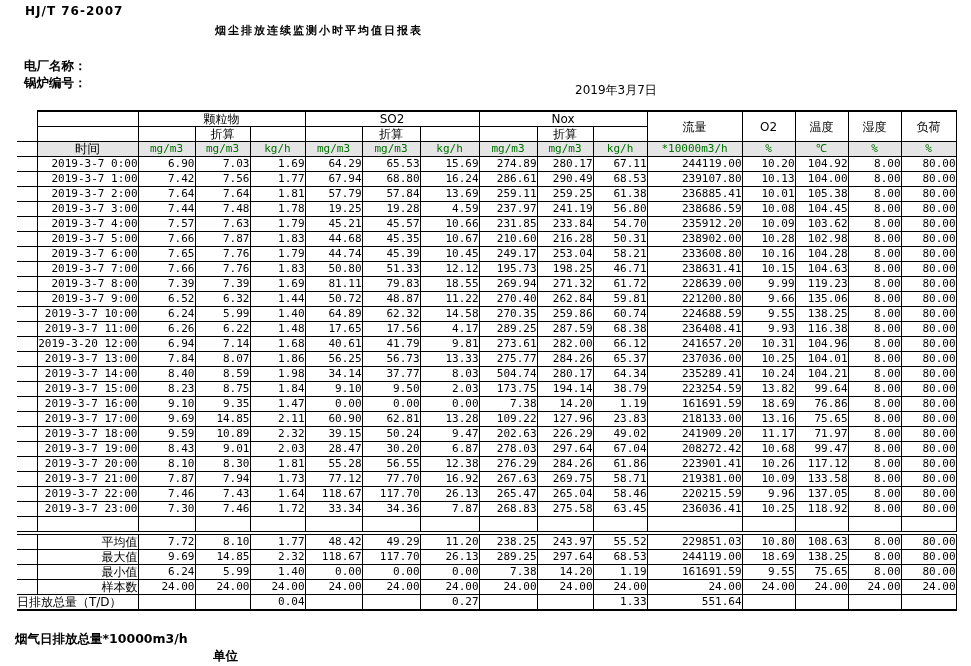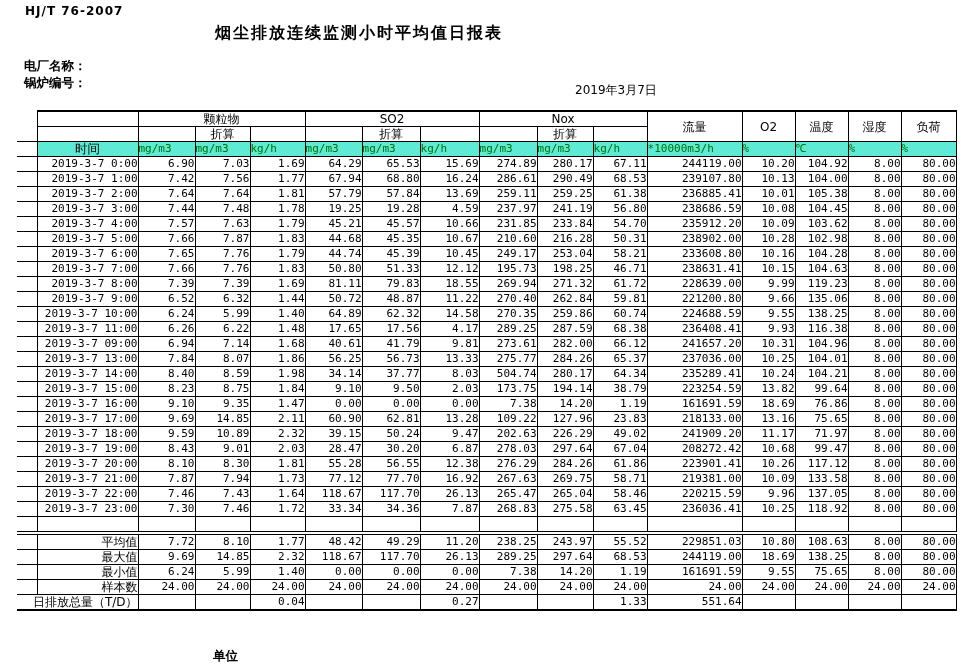--- a/index.html
+++ b/index.html
@@ -2,21 +2,21 @@
 <html><head>
 <meta charset="utf-8">
 <style>
   html,body { margin:0; padding:0; background:#ffffff; }
   .page {
     position:relative; width:844px; height:666px; background:#fff;
     font-family:"DejaVu Sans", sans-serif; color:#000;padding-left:48px;
   }
   .abs { position:absolute; white-space:nowrap; }
   .std-code { left:25px; top:4px; font-size:12px; font-weight:bold; letter-spacing:1px; }
-  .doc-title { left:215px; top:23px; font-size:16px; font-weight:bold; letter-spacing:2px; }
+  .doc-title { left:215px; top:23px; font-size:11px; font-weight:bold; letter-spacing:2px; }
   .plant-label { left:24px; top:58px; font-size:12.5px; font-weight:bold; }
   .boiler-label { left:24px; top:75px; font-size:12.5px; font-weight:bold; }
   .report-date { left:575px; top:82px; font-size:12px; }
   .footer-1 { left:15px; top:631px; font-size:12.5px; font-weight:bold; }
   .footer-2 { left:15px; top:648px; font-size:12.5px; font-weight:bold;margin-top:40px; }
   .footer-3 { left:213px; top:648px; font-size:12.5px; font-weight:bold; }
 
   table.report {
     position:absolute; left:17px; top:110px; width:939px;
     border-collapse:collapse; table-layout:fixed;
@@ -28,30 +28,30 @@
   }
   
   td.strip { border-left:none !important; border-right:1px solid #000; }
   td.nb { border:none !important; }
   
   td.head { text-align:center; font-family:"DejaVu Sans", sans-serif; font-size:12px; }
   tr.toprow td { border-top:2px solid #000; }
   td.grp { border-left:2px solid #000; }
   td.lbl { border-left:2px solid #000; }
   td.last { border-right:2px solid #000; }
-  tr.units td { background:#5eead4; }
+  tr.units td { background:#e5e5e5; }
   tr.units td.strip { background:#fff; }
-  td.unit { color:#007000; font-size:11px; }
+  td.unit { color:#007000; text-align:center; font-size:11px; }
   td.time-h { text-align:center; font-family:"DejaVu Sans", sans-serif; font-size:12.5px; color:#000; }
   
   td.time { text-align:right; padding-right:10px; }
   td.num { text-align:right; padding-right:5px; }
   td.flow { padding-right:8px;margin-left:33px; }
   td.slabel { text-align:right; padding-right:4px; font-family:"DejaVu Sans", sans-serif; font-size:12px; }
-  td.tlabel { text-align:right; padding-left:2px; border-left:none !important;
+  td.tlabel { text-align:left; padding-left:2px; border-left:none !important;
               font-family:"DejaVu Sans", sans-serif; font-size:12px; }
   tr.gap td { border:none; height:2px; line-height:2px; background:#fff; }
   tr.bottom td { border-bottom:2px solid #000; }
 </style>
 </head>
 <body>
 
 <div class="page">
 
   <div class="abs std-code">HJ/T  76-2007</div>
@@ -336,21 +336,21 @@
           <td class="num">287.59</td>
           <td class="num">68.38</td>
           <td class="num grp flow">236408.41</td>
           <td class="num grp">9.93</td>
           <td class="num grp">116.38</td>
           <td class="num grp">8.00</td>
           <td class="num grp last">80.00</td>
         </tr>
         <tr>
           <td class="strip"></td>
-          <td class="lbl time">2019-3-7 09:00</td>
+          <td class="lbl time">2019-3-20 12:00</td>
           <td class="num grp">6.94</td>
           <td class="num">7.14</td>
           <td class="num">1.68</td>
           <td class="num grp">40.61</td>
           <td class="num">41.79</td>
           <td class="num">9.81</td>
           <td class="num grp">273.61</td>
           <td class="num">282.00</td>
           <td class="num">66.12</td>
           <td class="num grp flow">241657.20</td>
@@ -665,16 +665,17 @@
           <td class="num">1.33</td>
           <td class="num grp flow">551.64</td>
           <td class="num grp"></td>
           <td class="num grp"></td>
           <td class="num grp"></td>
           <td class="num grp last"></td>
         </tr>
       </tbody>
   </table>
 
+  <div class="abs footer-1">烟气日排放总量*10000m3/h</div>
   <div class="abs footer-2">上报单位（盖章）</div>
   <div class="abs footer-3">单位</div>
 
 </div>
 
 </body></html>

